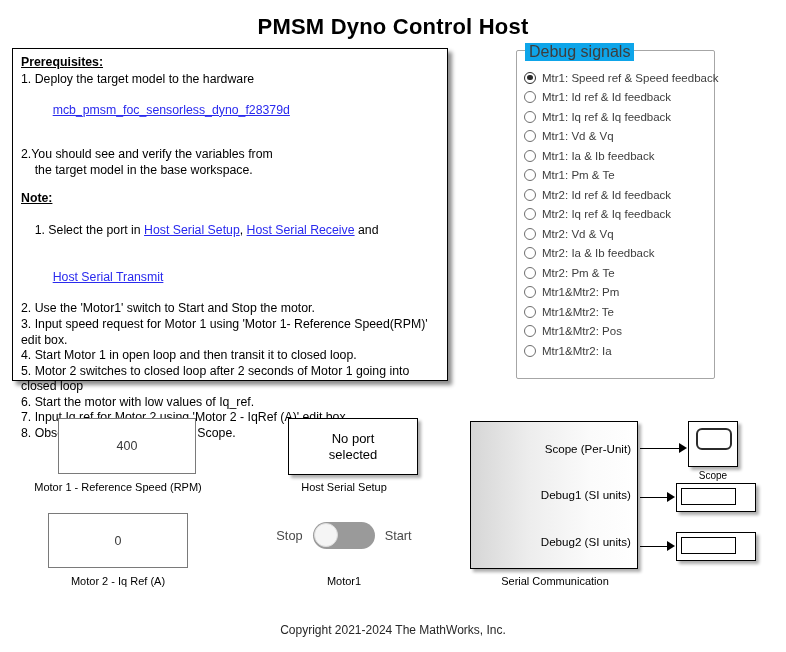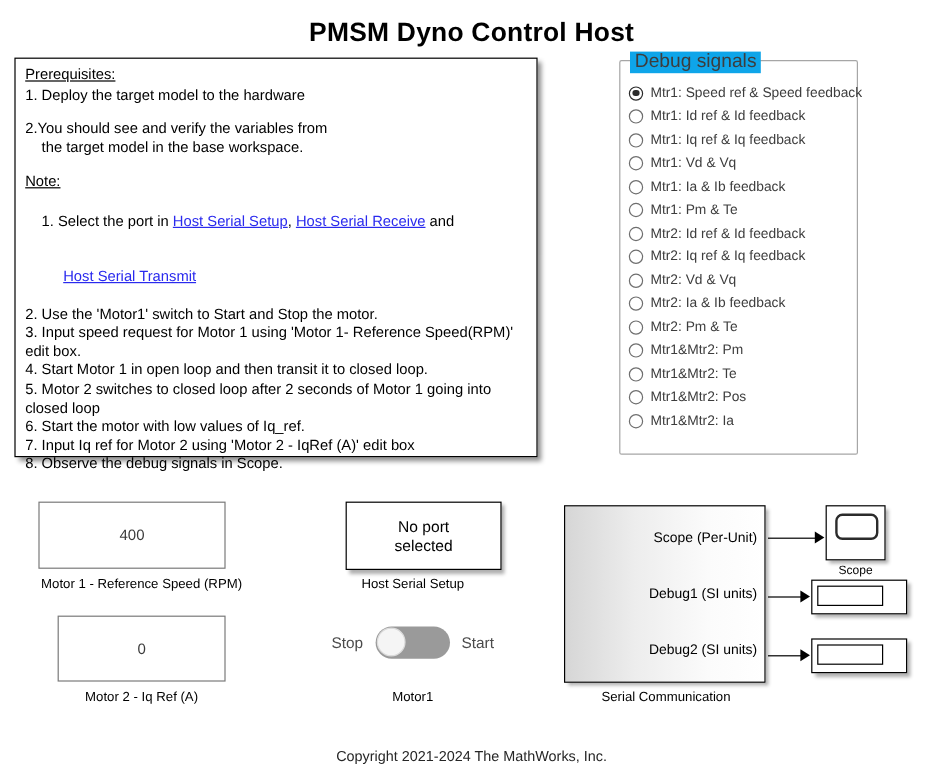--- a/index.html
+++ b/index.html
@@ -39,21 +39,21 @@
     background: #ffffff;
     border: 1.5px solid #000000;
     box-shadow: 4px 4px 4px rgba(0,0,0,0.45);
     box-sizing: border-box;
     padding: 6px 8px 0 8px;
     font-size: 12.3px;
     line-height: 15.6px;
     color: #000;
   }
   .instr-head {
-    font-weight: normal;
+    font-weight: bold;
     text-decoration: underline;
     display: inline-block;
     margin: 0 0 1px 0;
   }
   .instr-line { white-space: pre; }
   .instr-line.wrap { white-space: normal; }
   .gap { height: 13px; }
   .lnk {
     color: #2a2aee;
     text-decoration: underline;
@@ -123,21 +123,21 @@
     position: absolute;
     border: 1px solid #7a7a7a;
     background: #ffffff;
     box-sizing: border-box;
     display: flex;
     align-items: center;
     justify-content: center;
     font-size: 12.5px;
     color: #3a3a3a;
   }
-  #speed-box { left: 32px;  top: 418px; width: 156px; height: 56px; }
+  #speed-box { left: 58px;  top: 418px; width: 138px; height: 56px; }
   #iqref-box { left: 48px;  top: 513px; width: 140px; height: 55px; }
 
   .ctrl-label {
     position: absolute;
     text-align: center;
     font-size: 11px;
     color: #000;
     white-space: nowrap;
   }
   #speed-label { left: 0;   top: 481px; width: 236px; }
@@ -266,20 +266,23 @@
   }
 </style>
 </head>
 <body>
 
 <div class="page-title">PMSM Dyno Control Host</div>
 
 <div class="instr-box">
   <div class="instr-head">Prerequisites:</div>
   <div class="instr-line">1. Deploy the target model to the hardware</div>
+  <div class="instr-line">
+    <span class="lnk indent-link">mcb_pmsm_foc_sensorless_dyno_f28379d</span>
+  </div>
   <div class="gap"></div>
   <div class="instr-line">2.You should see and verify the variables from</div>
   <div class="instr-line">    the target model in the base workspace.</div>
   <div class="gap"></div>
   <div class="instr-head">Note:</div>
   <div class="instr-line">
     <span>1. Select the port in </span><span class="lnk">Host Serial Setup</span><span>, </span><span class="lnk">Host Serial Receive</span><span> and</span>
   </div>
   <div class="instr-line">
     <span class="lnk indent-link">Host Serial Transmit</span>

